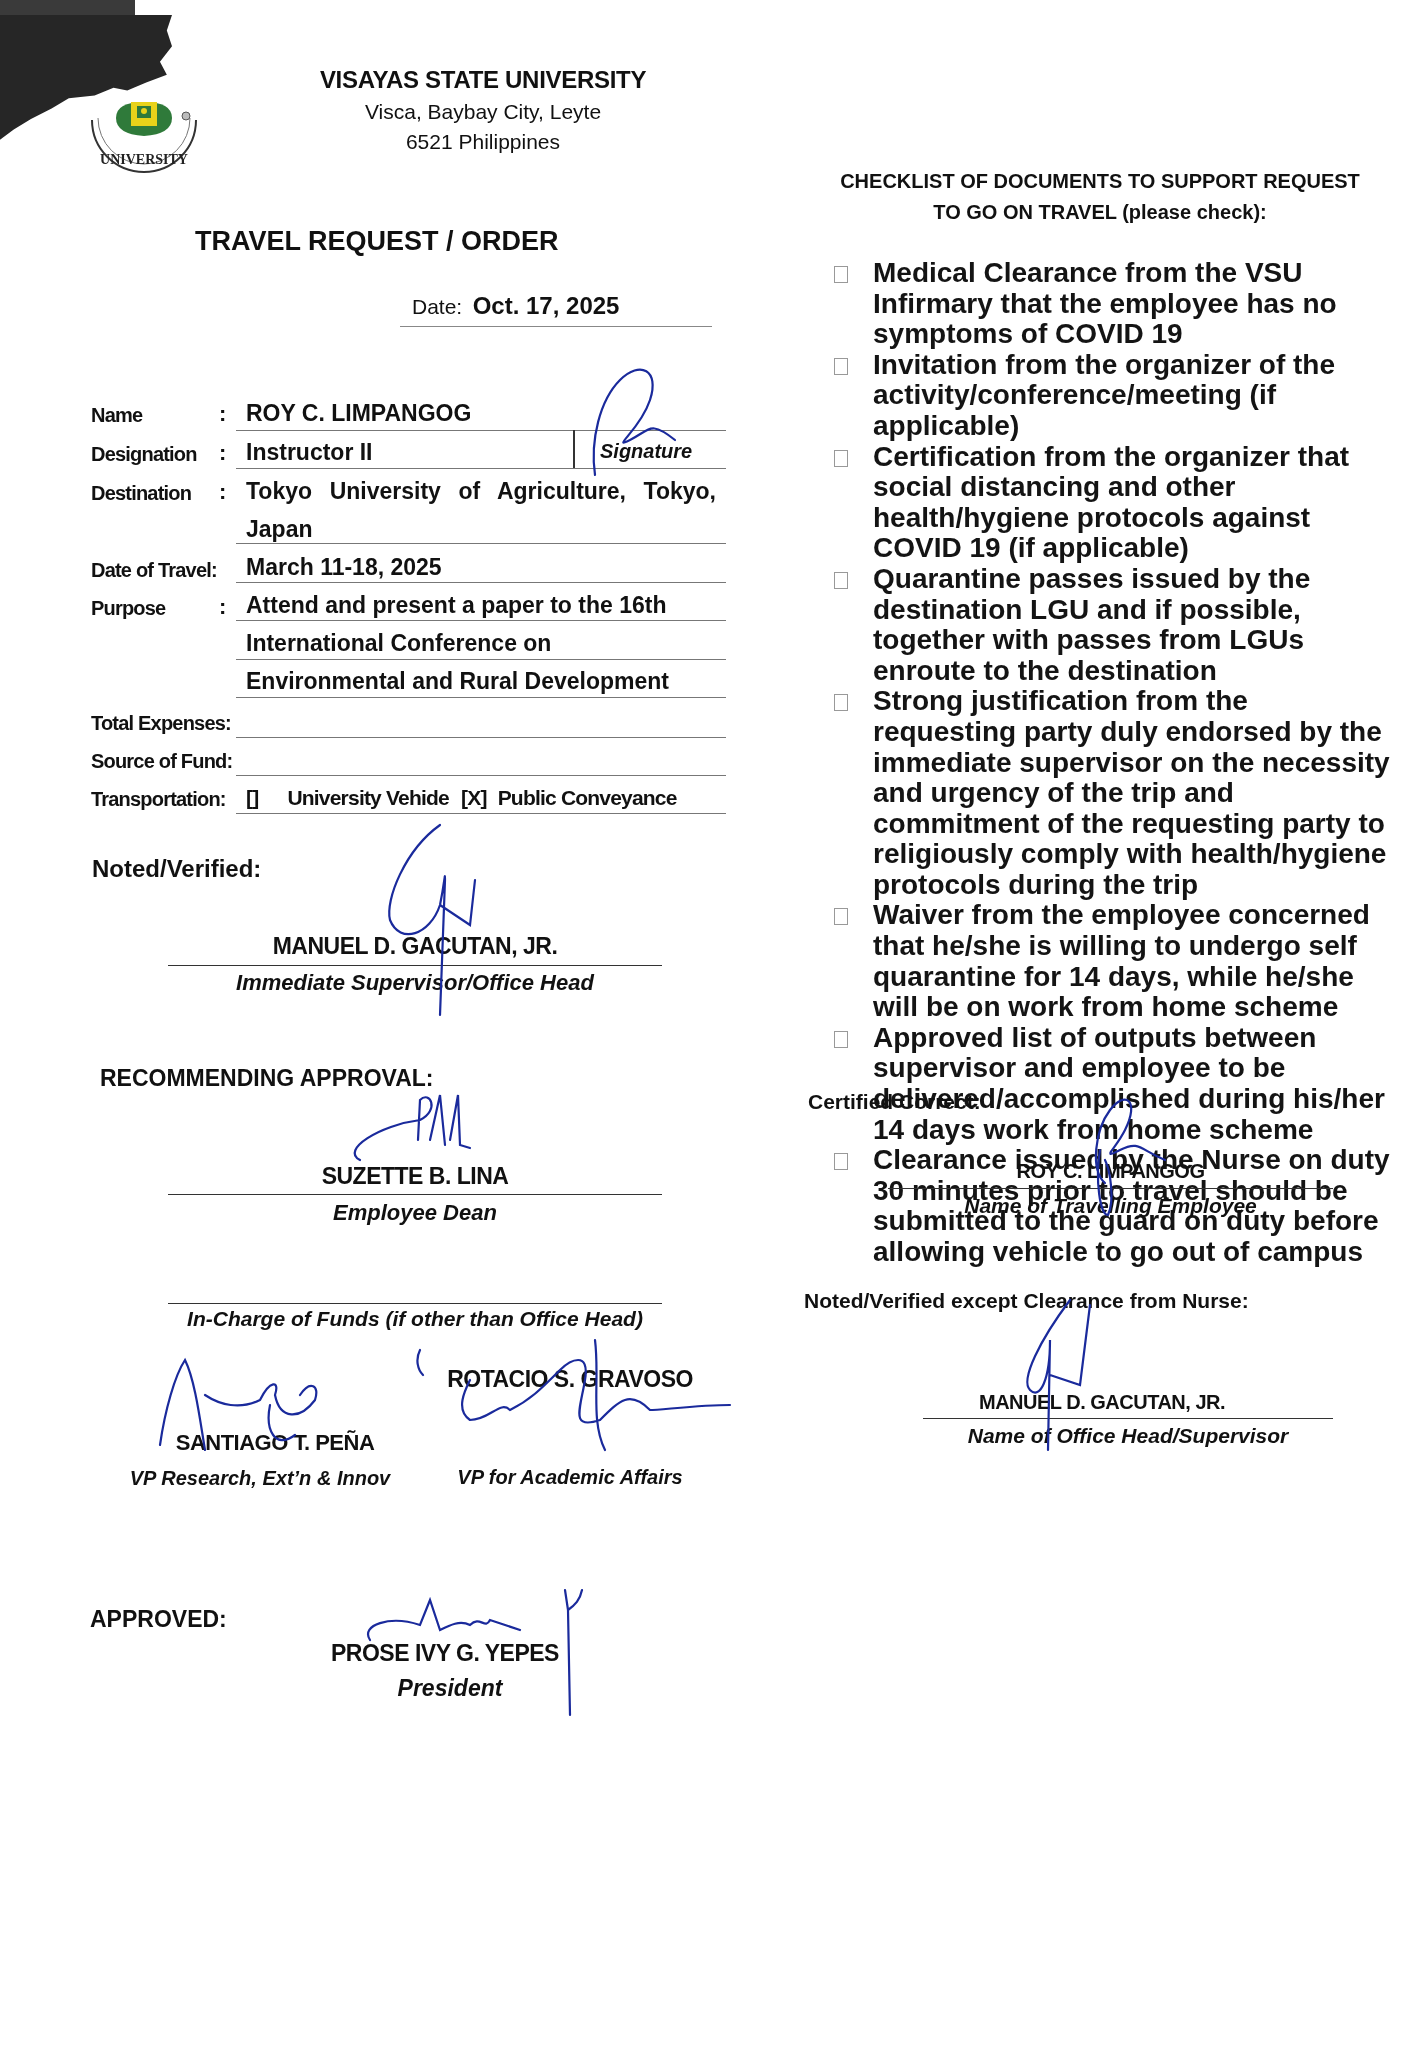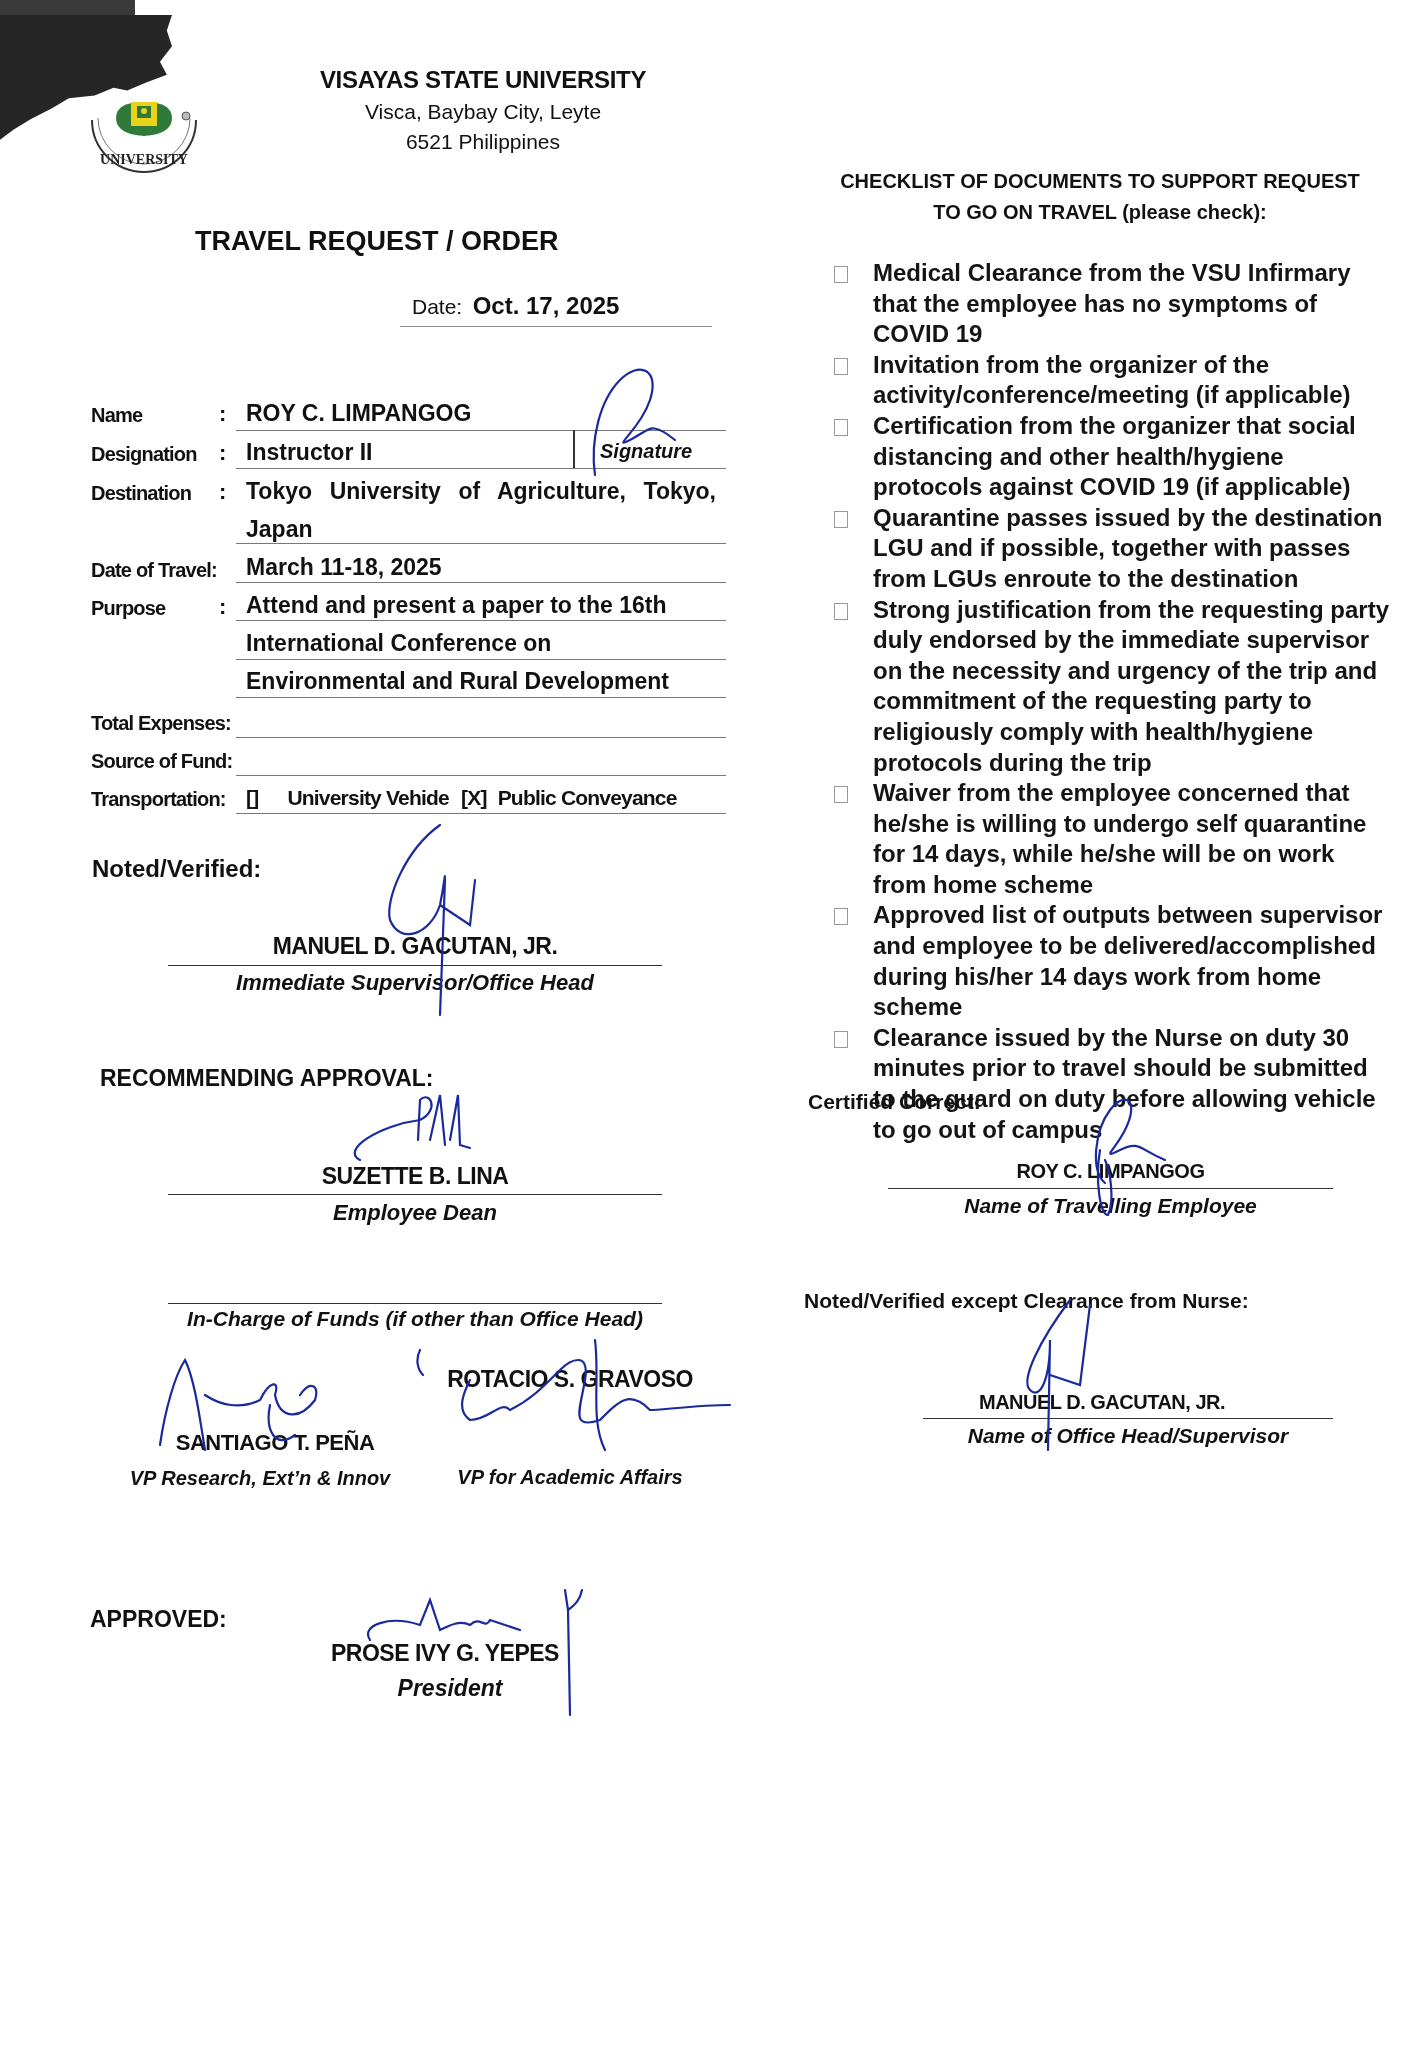--- a/index.html
+++ b/index.html
@@ -32,21 +32,21 @@
   .sig-label { left: 600px; top: 440px; font-size: 20px; font-weight: bold; font-style: italic; text-align: center; }
   .dest-val { left: 246px; width: 470px; font-size: 23px; font-weight: bold; text-align: justify; text-align-last: justify; }
 
   .section-label { font-size: 24px; font-weight: bold; }
   .sig-name { font-size: 23px; font-weight: bold; text-align: center; letter-spacing: -0.5px; }
   .sig-role { font-size: 22px; font-weight: bold; font-style: italic; text-align: center; }
   .sig-line { height: 0; border-bottom: 1.5px solid #333; }
 
   .chk-head { left: 820px; width: 560px; top: 166px; text-align: center; font-size: 20px; font-weight: bold; line-height: 31px; }
   .chk-list { left: 834px; top: 258px; width: 560px; }
-  .chk-item { display: flex; align-items: flex-start; font-size: 24px; font-weight: bold; line-height: 30.6px; }
+  .chk-item { display: flex; align-items: flex-start; font-size: 28px; font-weight: bold; line-height: 30.6px; }
   .chk-box { flex: 0 0 12px; width: 10px; height: 15px; border: 1.2px solid #999; margin-top: 8px; margin-right: 25px; }
   .chk-text { flex: 1; color: #141414; }
   .ink { position: absolute; pointer-events: none; }
 </style>
 </head>
 <body>
 
 <div class="torn-top"></div>
 <div class="torn"></div>
 

